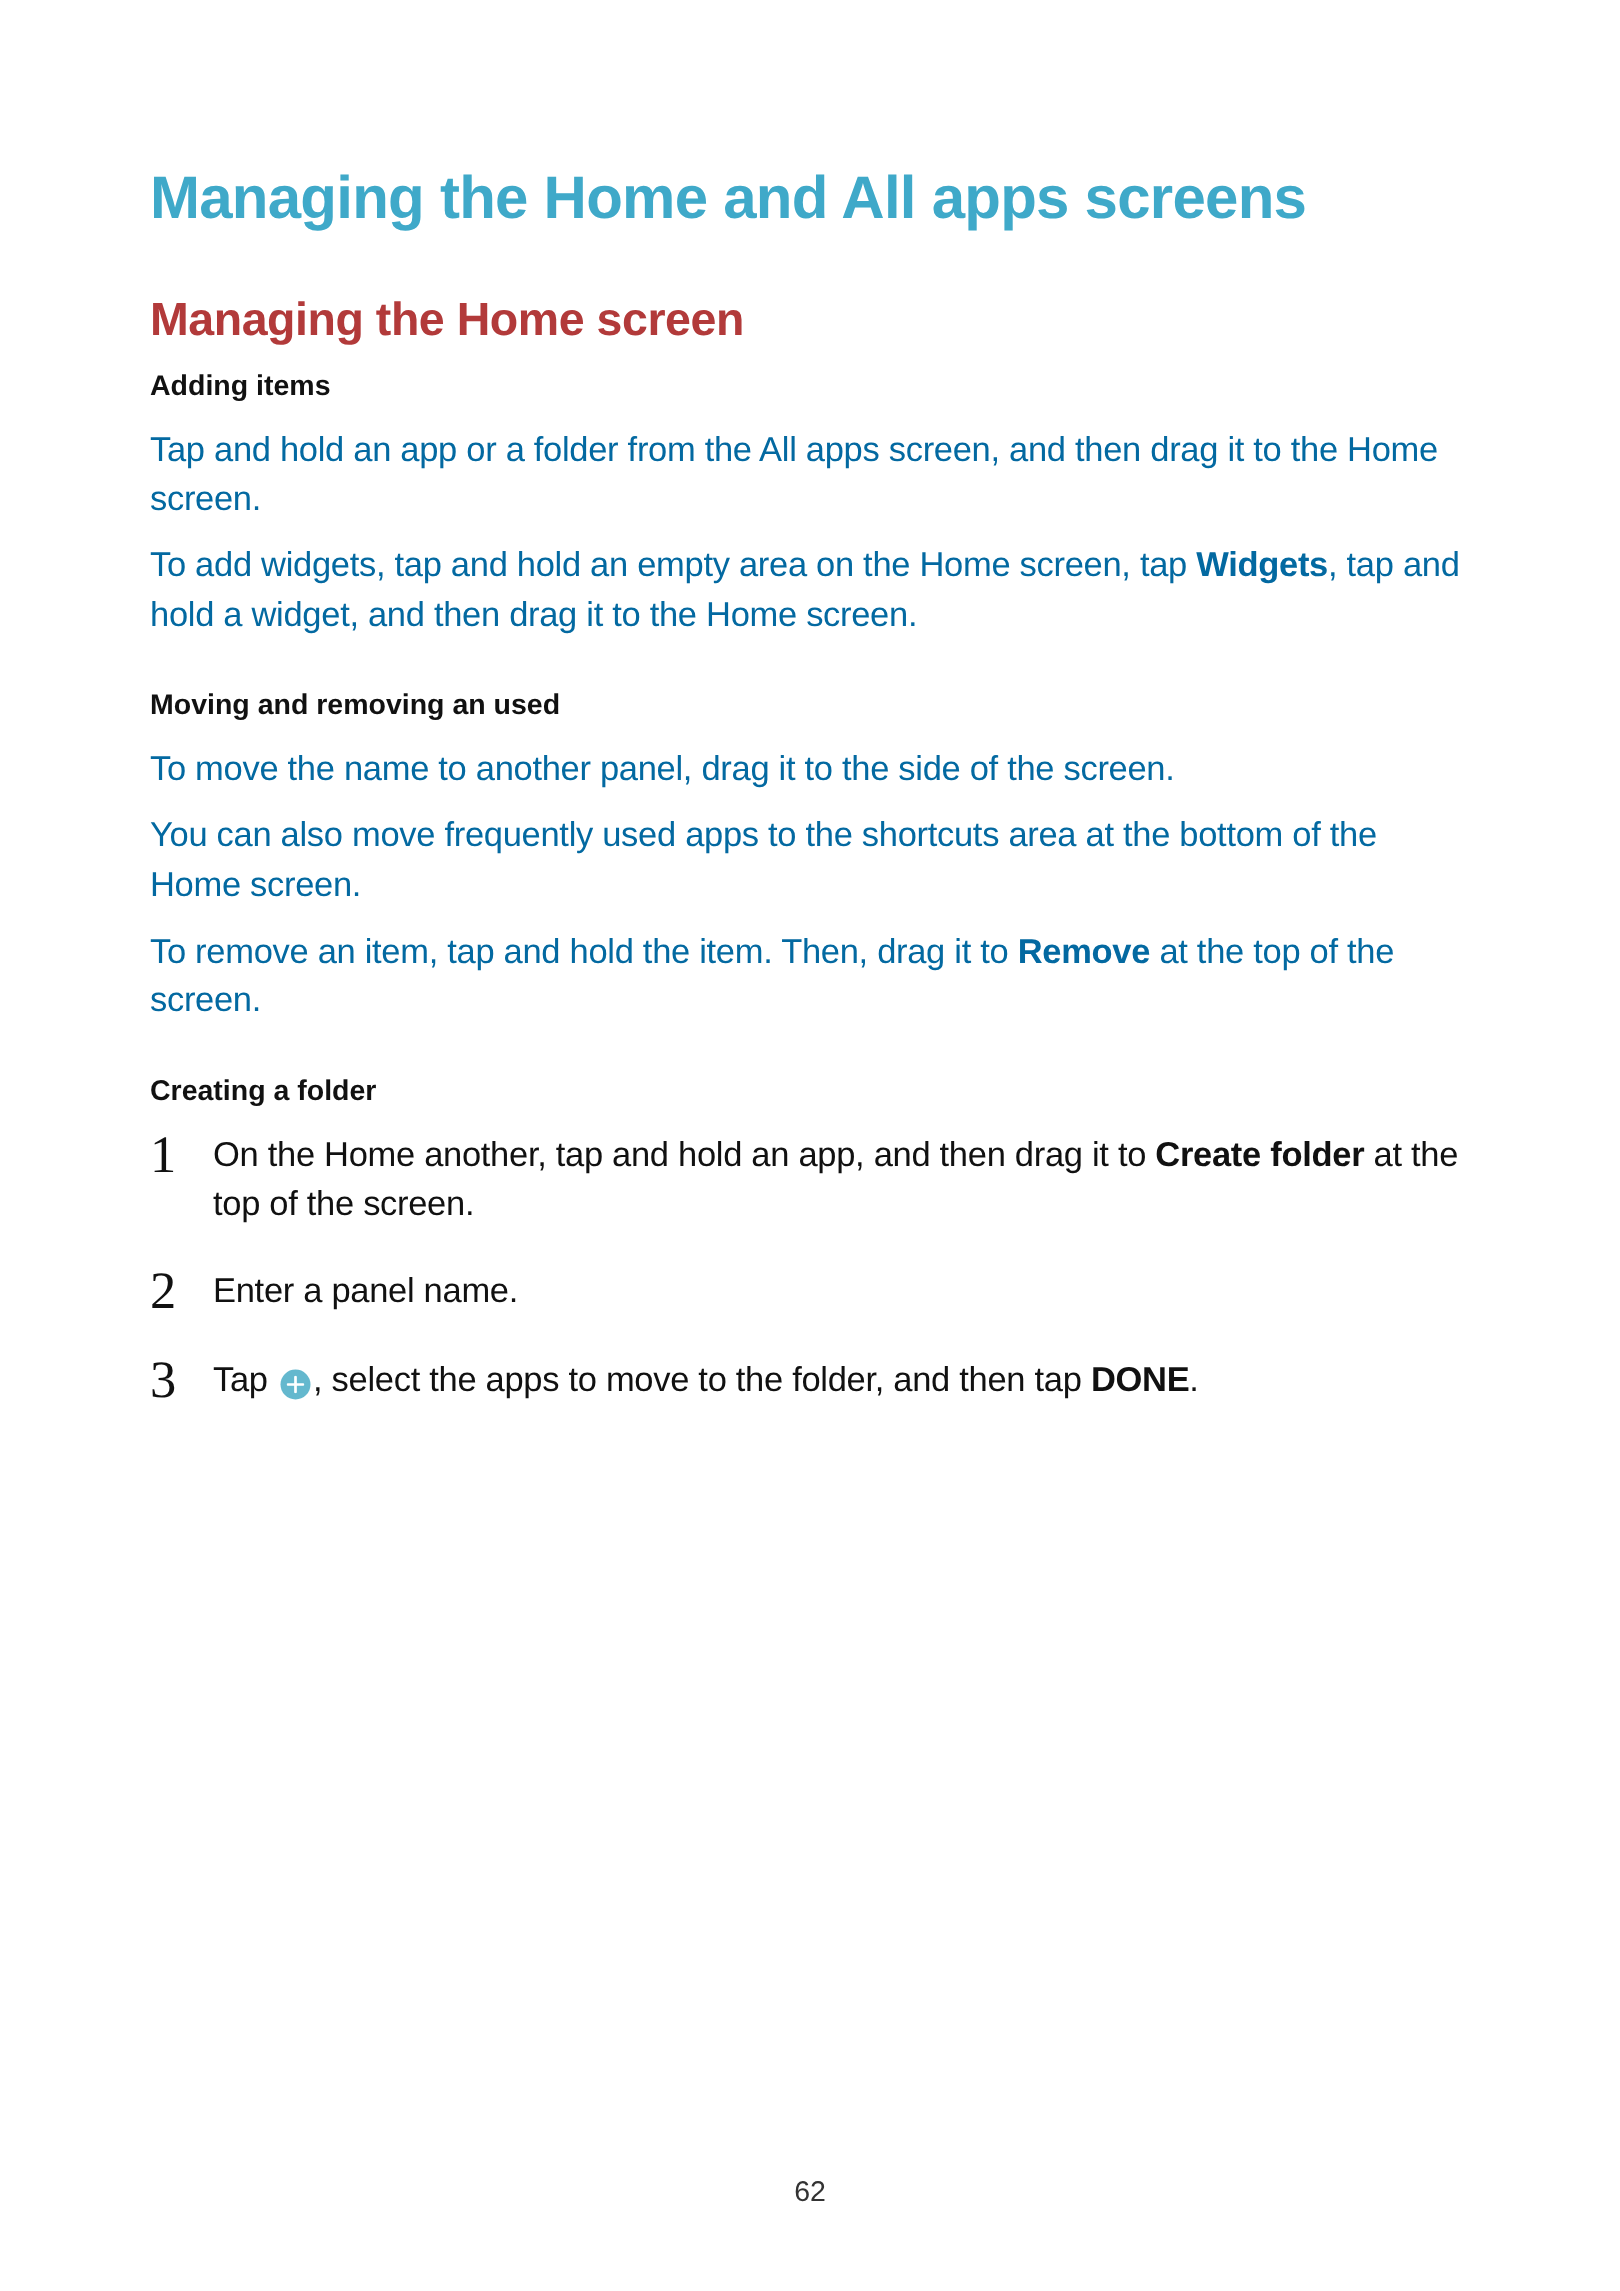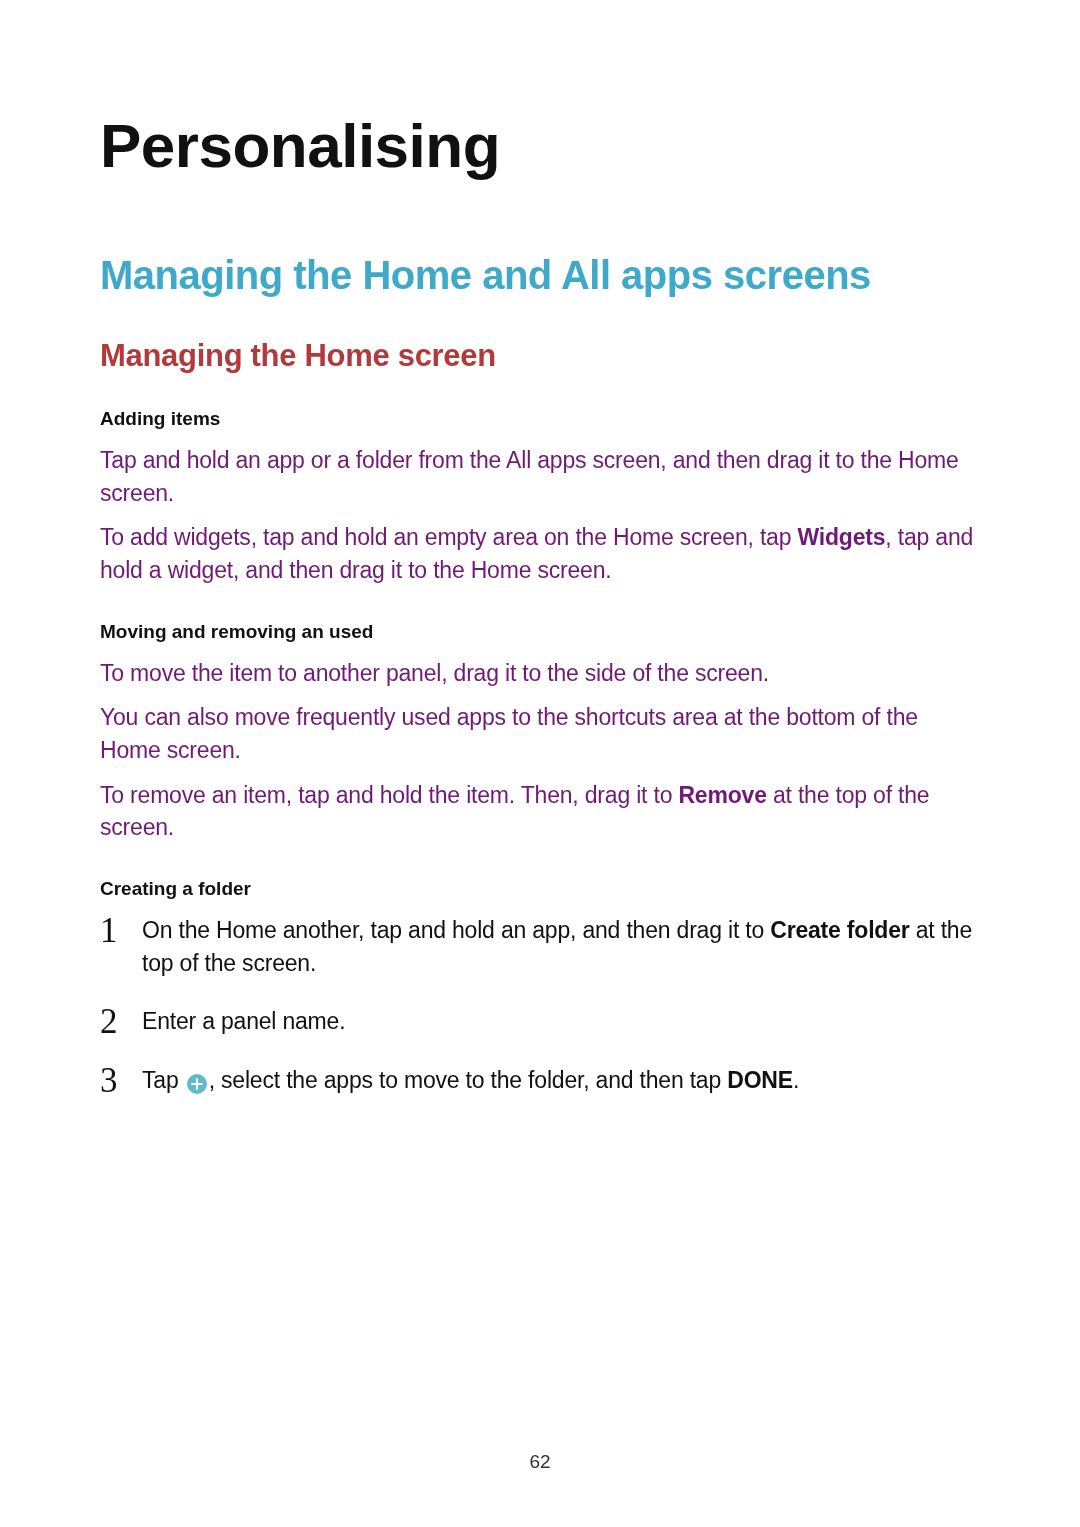--- a/index.html
+++ b/index.html
@@ -26,32 +26,32 @@
       font-weight: 700;
       color: #3fa9c9;
       letter-spacing: -0.5px;
       margin-bottom: 40px;
     }
     h3.subsection {
       font-size: 31px;
       font-weight: 700;
       color: #b23a3a;
       letter-spacing: -0.3px;
-      margin-bottom: 34px;
+      margin-bottom: 16px;
     }
     h4.subsub {
       font-size: 19px;
       font-weight: 700;
       color: #111;
       margin-bottom: 14px;
     }
     p.body {
       font-size: 23px;
       line-height: 1.42;
-      color: #701a75;
+      color: #0369a1;
       margin-bottom: 12px;
       letter-spacing: -0.2px;
     }
     .block { margin-bottom: 34px; }
     ol.numbered {
       list-style: none;
       counter-reset: step;
     }
     ol.numbered li {
       counter-increment: step;
@@ -93,35 +93,34 @@
       left: 0;
       text-align: center;
       font-size: 19px;
       color: #333;
     }
   </style>
 </head>
 <body>
 
 <div class="page">
-  <h1 class="chapter">Personalising</h1>
   <h2 class="section">Managing the Home and All apps screens</h2>
   <h3 class="subsection">Managing the Home screen</h3>
 
   <div class="block">
     <h4 class="subsub">Adding items</h4>
     <p class="body">Tap and hold an app or a folder from the All apps screen, and then drag it to the Home screen.</p>
     <p class="body">
       <span>To add widgets, tap and hold an empty area on the Home screen, tap </span><span class="bold">Widgets</span><span>, tap and hold a widget, and then drag it to the Home screen.</span>
     </p>
   </div>
 
   <div class="block">
     <h4 class="subsub">Moving and removing an used</h4>
-    <p class="body">To move the item to another panel, drag it to the side of the screen.</p>
+    <p class="body">To move the name to another panel, drag it to the side of the screen.</p>
     <p class="body">You can also move frequently used apps to the shortcuts area at the bottom of the Home screen.</p>
     <p class="body">
       <span>To remove an item, tap and hold the item. Then, drag it to </span><span class="bold">Remove</span><span> at the top of the screen.</span>
     </p>
   </div>
 
   <div class="block">
     <h4 class="subsub">Creating a folder</h4>
     <ol class="numbered">
       <li>

